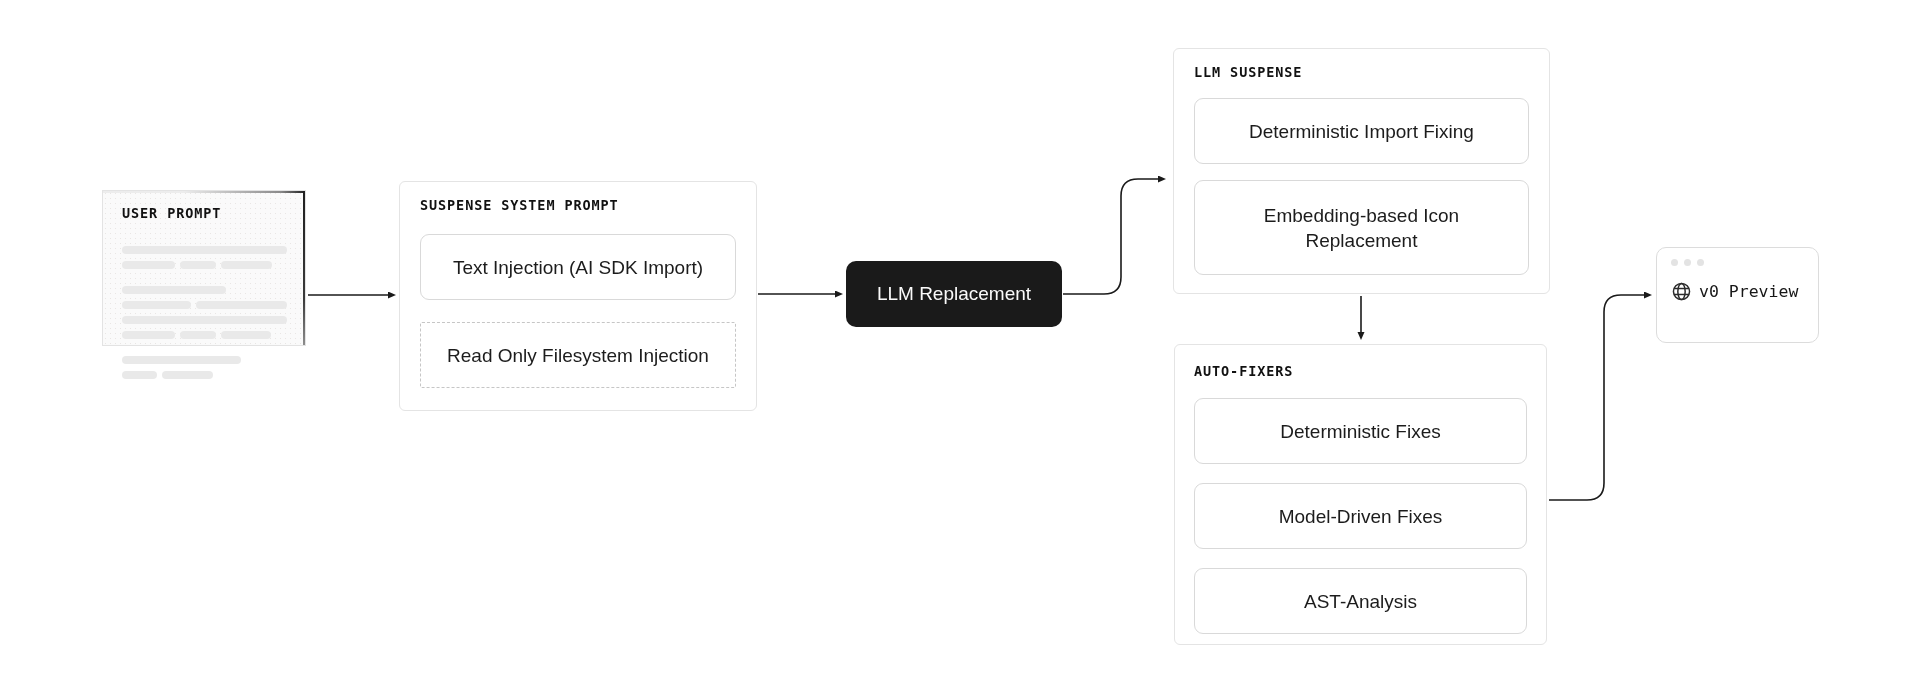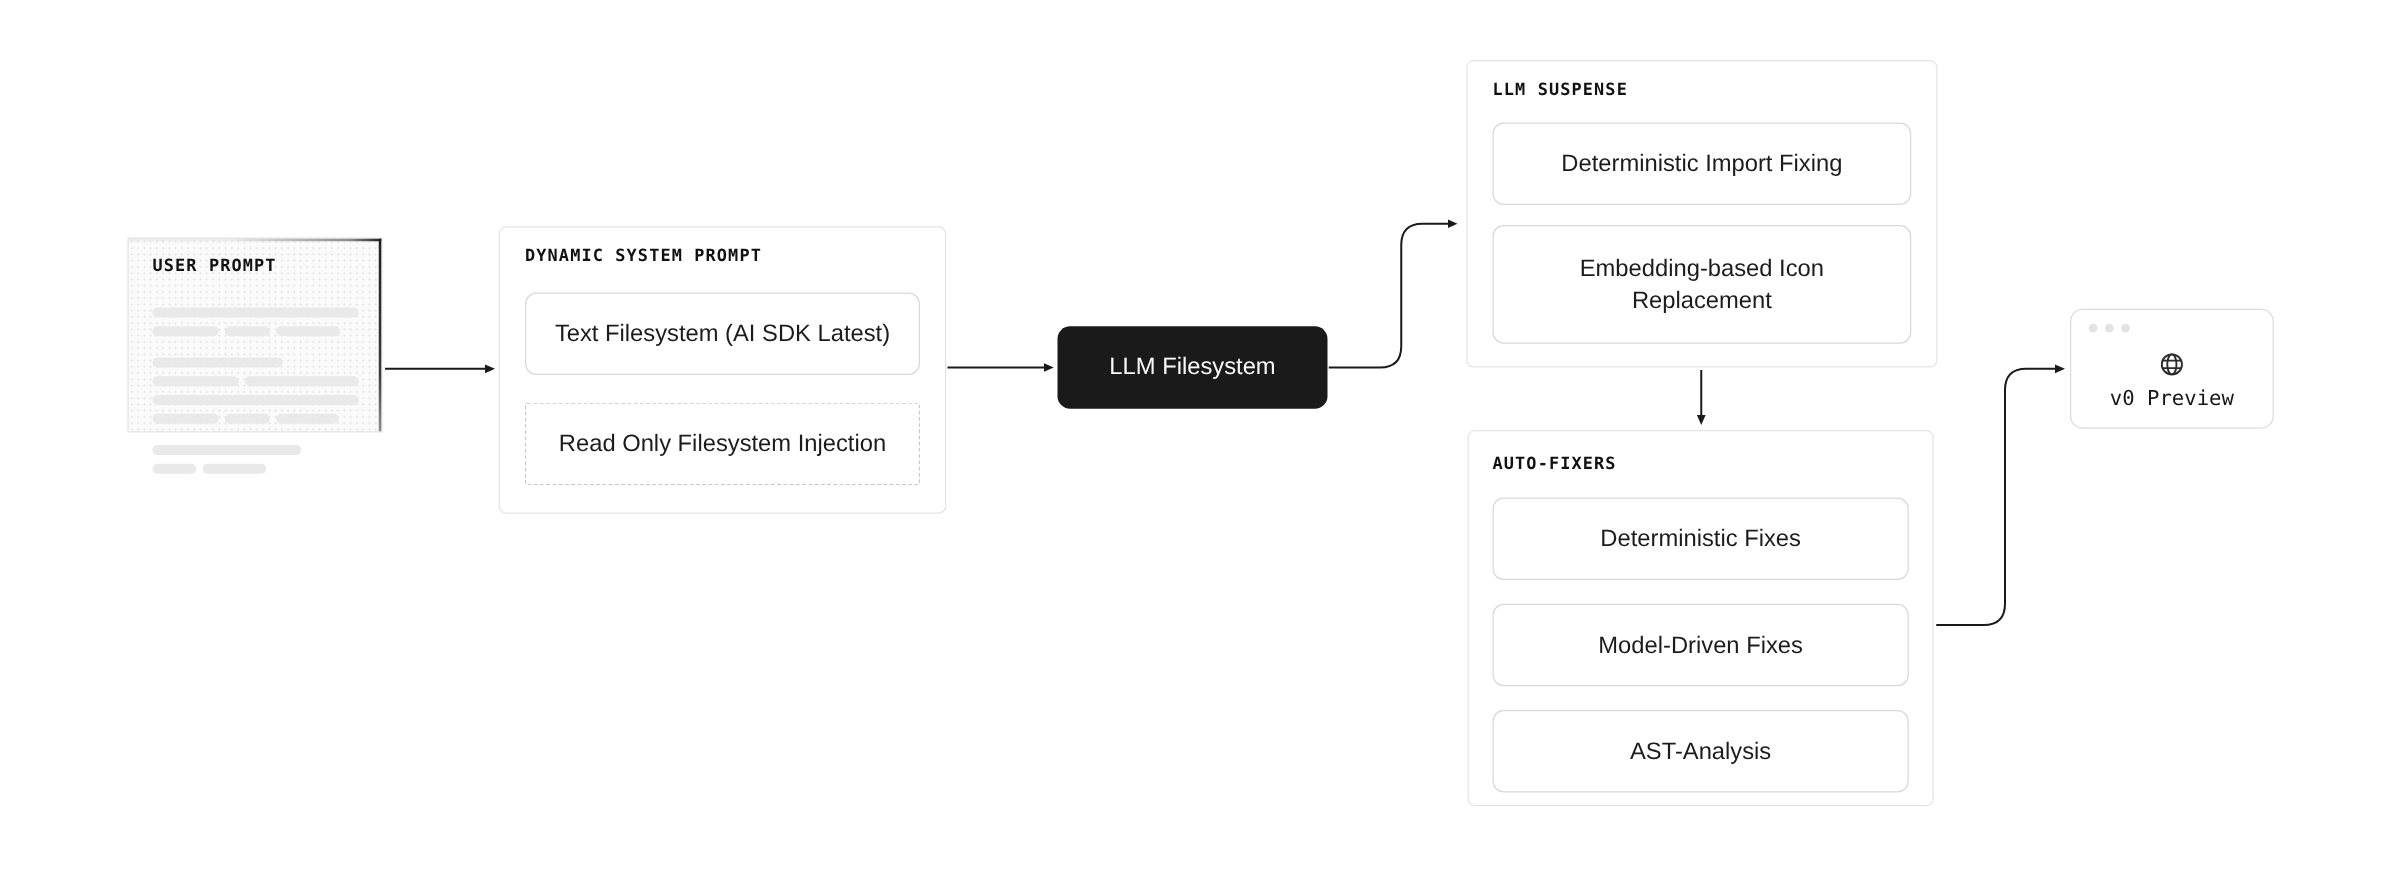--- a/index.html
+++ b/index.html
@@ -112,21 +112,21 @@
     border-radius: 10px;
     padding: 11px 14px;
   }
   .traffic-dots { display: flex; gap: 6px; }
   .traffic-dots span {
     width: 7px; height: 7px; border-radius: 50%;
     background: #e3e3e3;
   }
   .preview-body {
     margin-top: 15px;
-    display: flex; align-items: center; gap: 7px; flex-direction: column;
+    display: flex; align-items: center; gap: 7px;
   }
   .preview-label {
     font-family: "DejaVu Sans Mono", monospace;
     font-size: 16.5px;
     color: #171717;
     white-space: nowrap;
   }
   .globe { width: 21px; height: 21px; flex: 0 0 auto; }
 
   
@@ -188,26 +188,26 @@
           <div class="bar" style="width:72%"></div>
         </div>
       <div class="sk-row">
           <div class="bar" style="width:21%"></div>
           <div class="bar" style="width:31%"></div>
         </div>
     </div>
   </div>
 
   <div class="panel dynamic-panel">
-    <div class="panel-title">DYNAMIC SYSTEM PROMPT</div>
-    <div class="node">Text Filesystem (AI SDK Latest)</div>
+    <div class="panel-title">SUSPENSE SYSTEM PROMPT</div>
+    <div class="node">Text Injection (AI SDK Import)</div>
     <div class="node dashed">Read Only Filesystem Injection</div>
   </div>
 
-  <div class="black-node">LLM Filesystem</div>
+  <div class="black-node">LLM Replacement</div>
 
   <div class="panel autofix-panel">
     <div class="panel-title">AUTO-FIXERS</div>
     <div class="node">Deterministic Fixes</div>
     <div class="node">Model-Driven Fixes</div>
     <div class="node">AST-Analysis</div>
   </div>
 
   <div class="panel suspense-panel">
     <div class="panel-title">LLM SUSPENSE</div>

